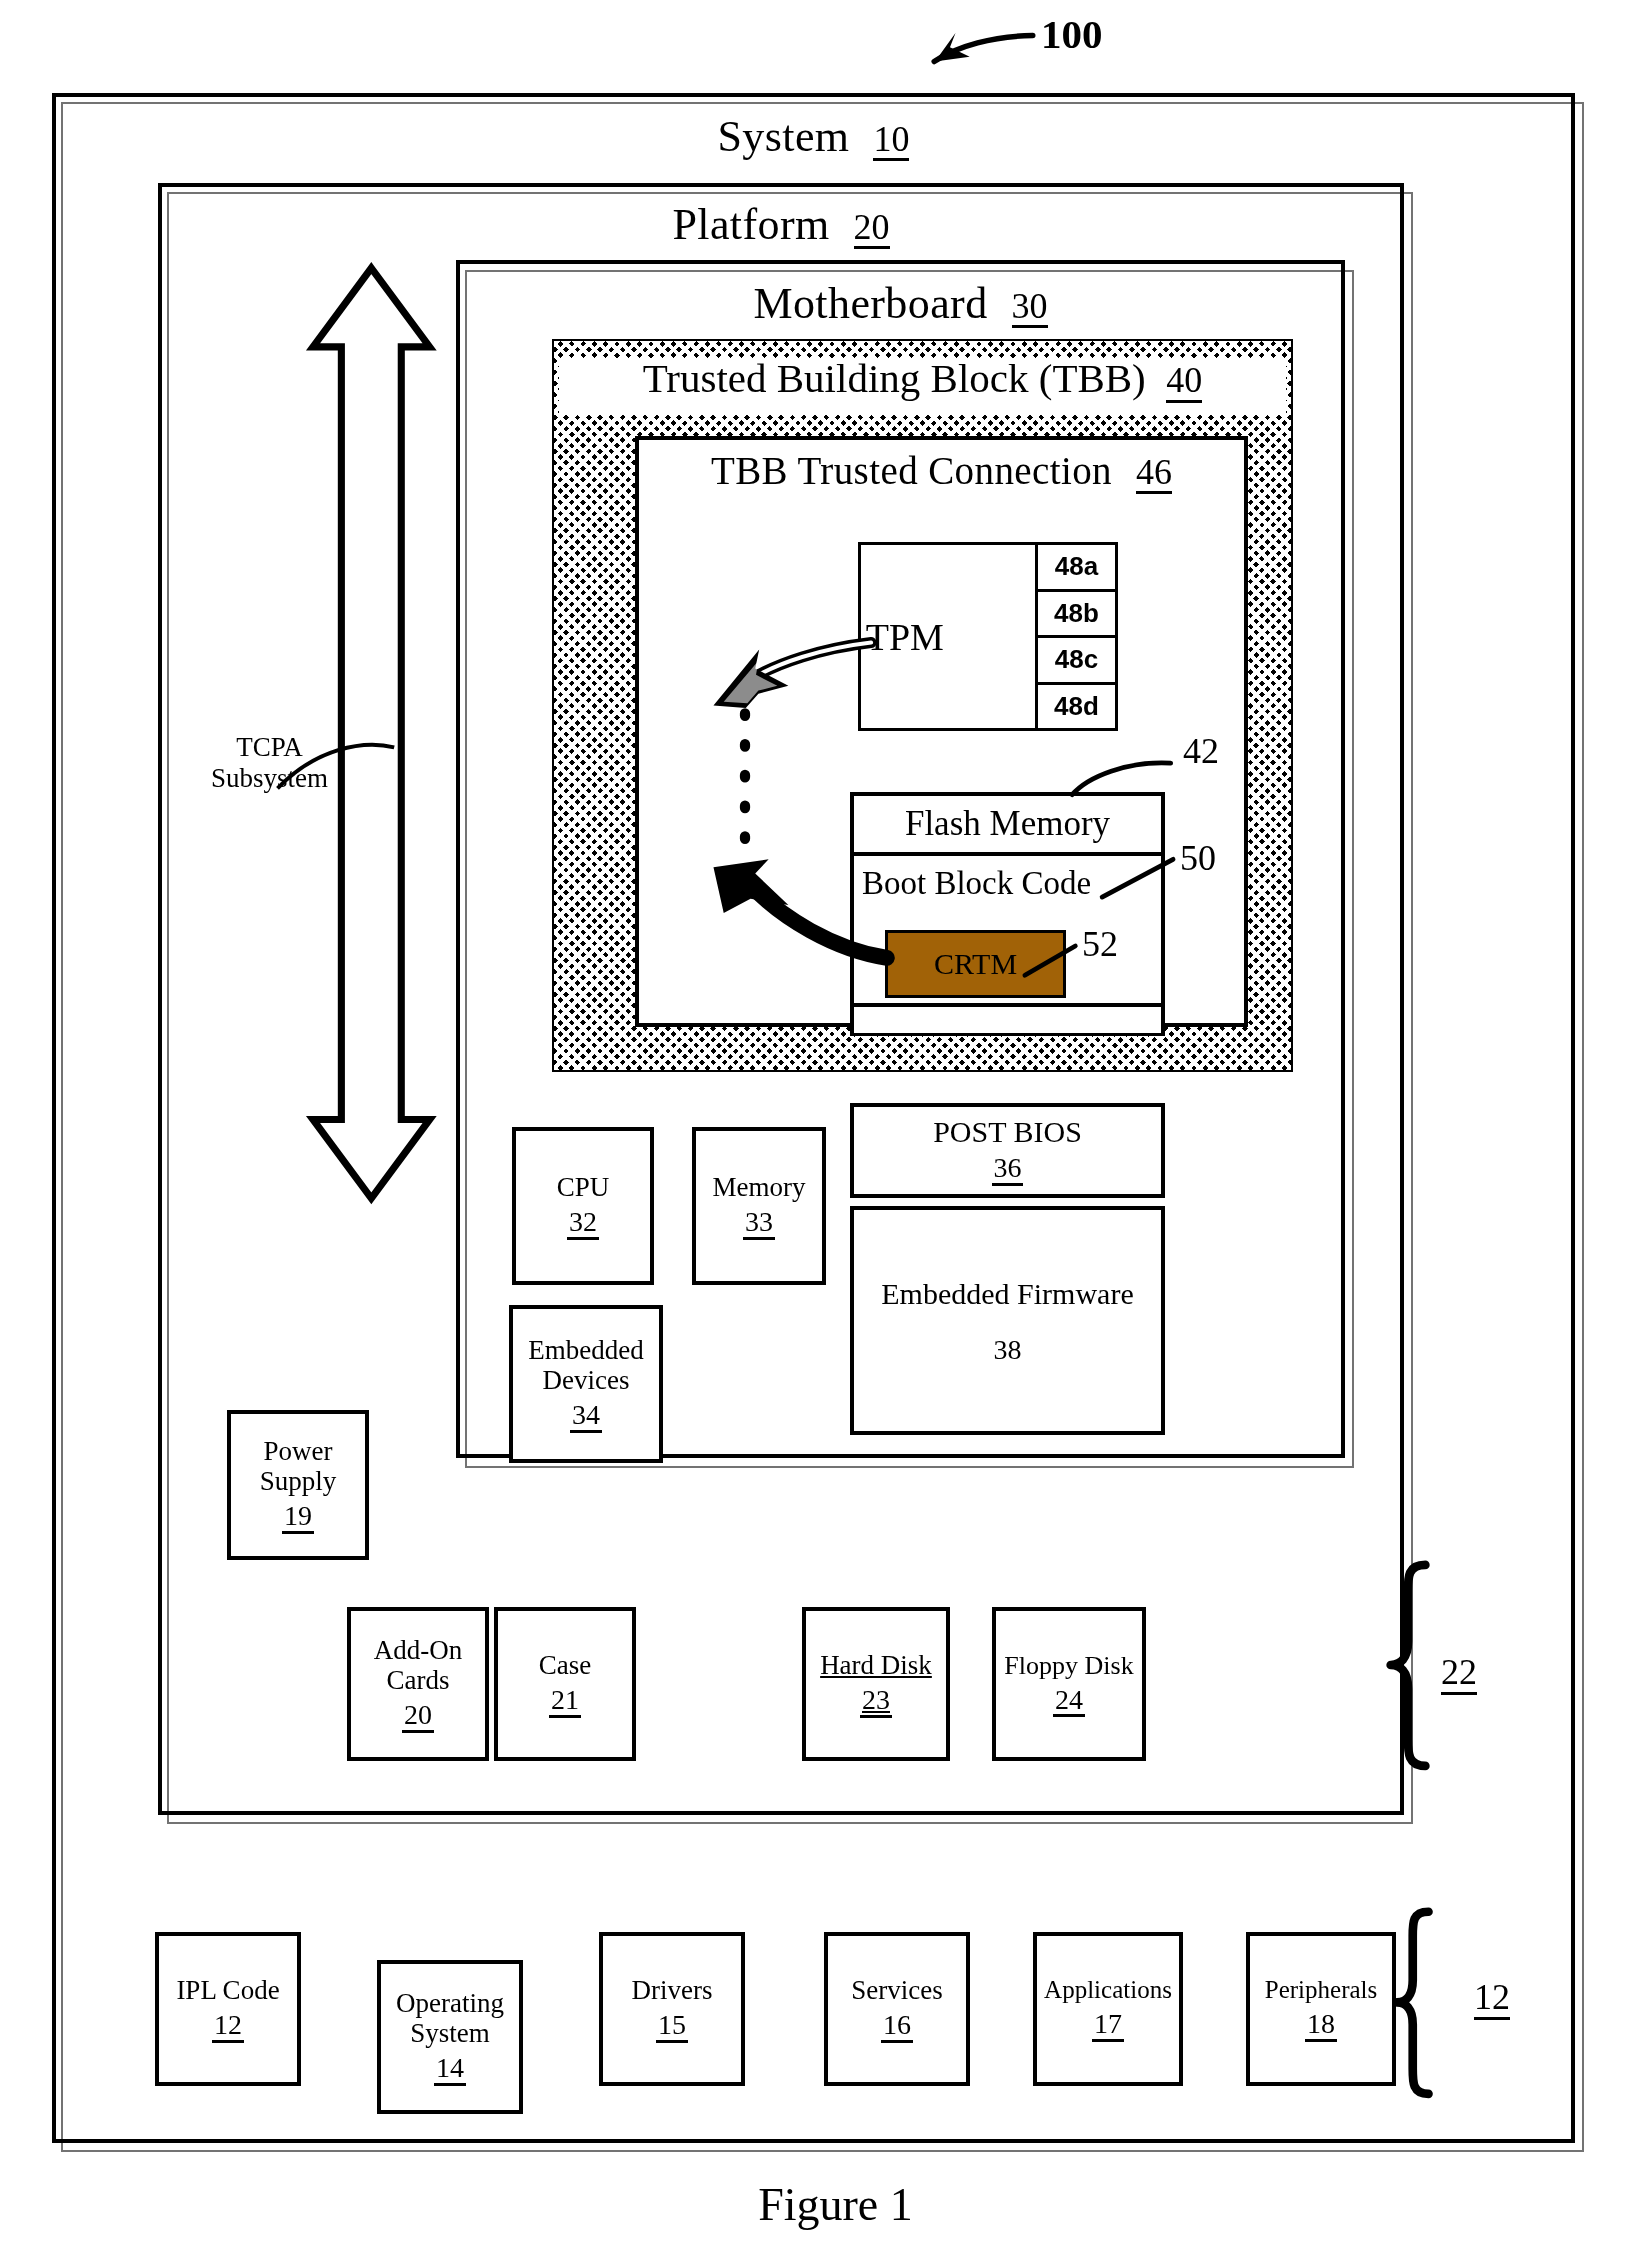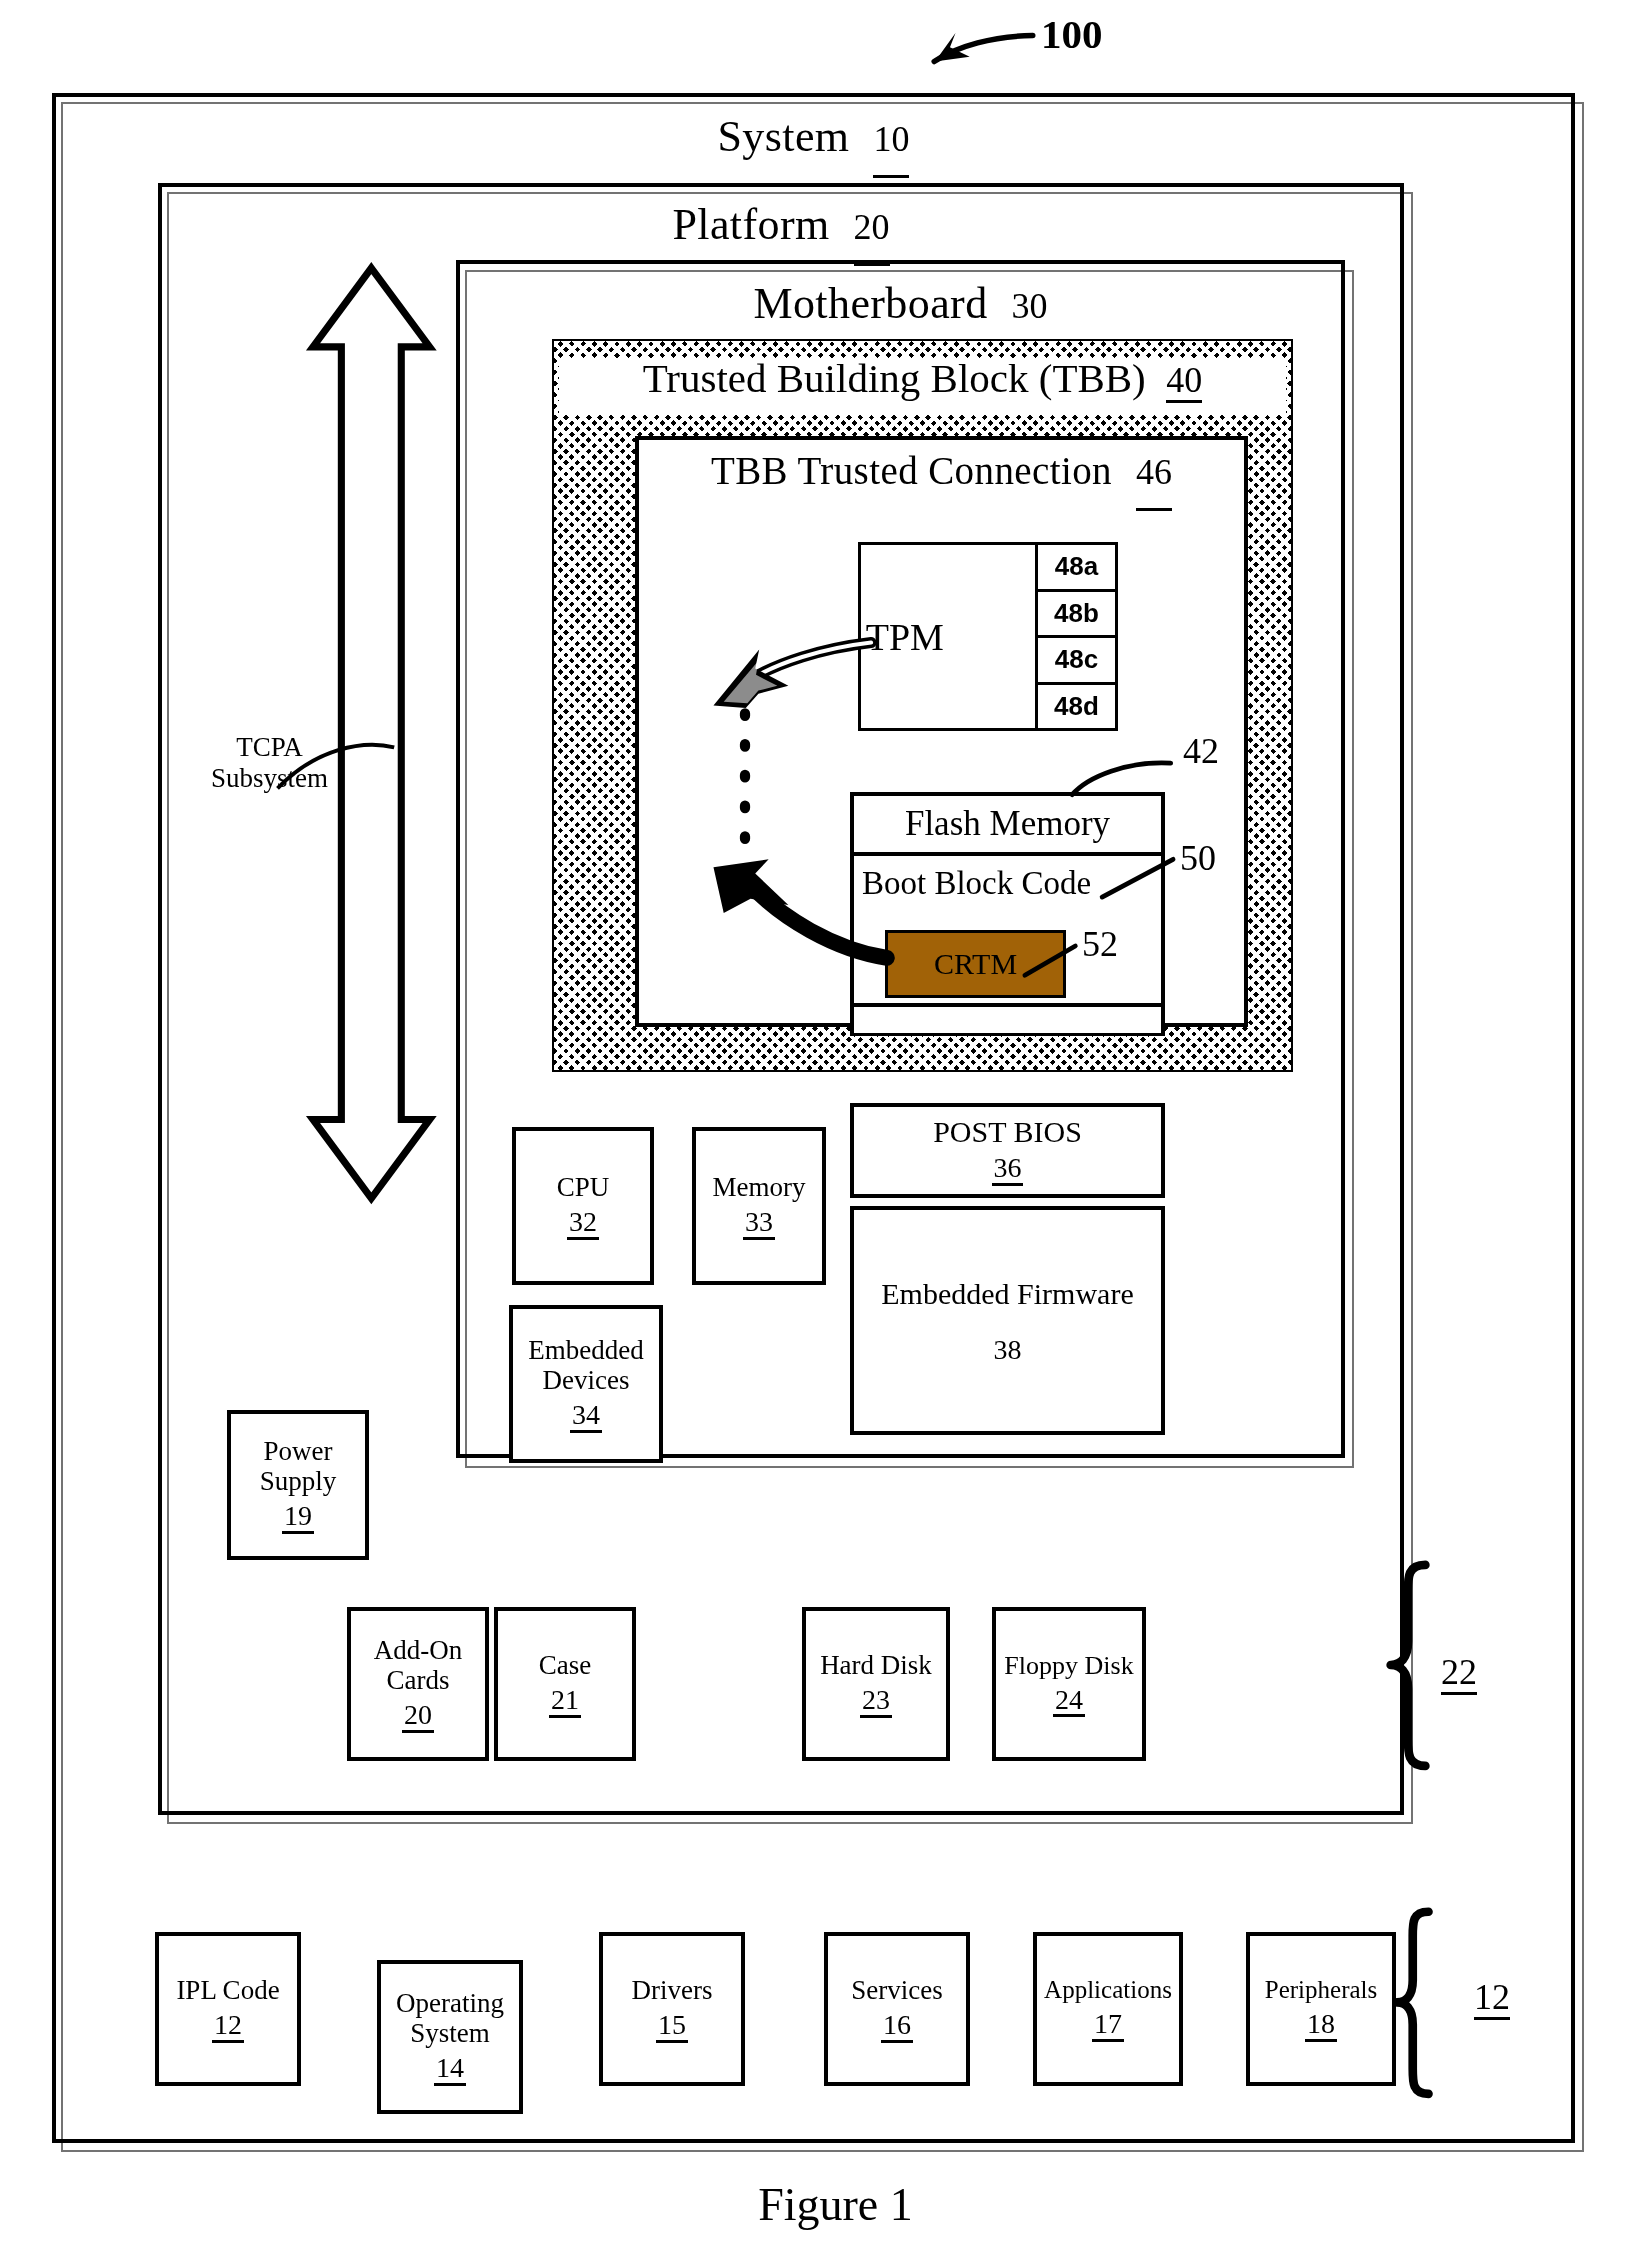--- a/index.html
+++ b/index.html
@@ -44,21 +44,21 @@
     align-items: baseline;
     justify-content: center;
     white-space: nowrap;
     line-height: 1;
   }
   .head .htxt { font-size: 44px; letter-spacing: 0.4px; }
   .head .hnum {
     font-size: 36px;
     margin-left: 24px;
     border-bottom: 3.2px solid #000;
-    padding-bottom: 18px;
+    padding-bottom: 1px;
     line-height: 1;
   }
 
   
   .box {
     position: absolute;
     box-sizing: border-box;
     border: 4px solid #000;
     background: #fff;
     display: flex;
@@ -273,21 +273,21 @@
   <span class="lbl">Add-On</span>
   <span class="lbl">Cards</span>
   <span class="num">20</span>
 </div>
 
 <div class="box" style="left:494px; top:1607px; width:142px; height:154px;">
   <span class="lbl">Case</span>
   <span class="num">21</span>
 </div>
 
-<div class="box" style="left:802px; top:1607px; width:148px; height:154px;">
+<div class="box" style="left:802px; top:1607px; width:148px; height:154px;text-decoration:underline;">
   <span class="lbl">Hard Disk</span>
   <span class="num">23</span>
 </div>
 
 <div class="box" style="left:992px; top:1607px; width:154px; height:154px;">
   <span class="lbl" style="font-size:26px;">Floppy Disk</span>
   <span class="num">24</span>
 </div>
 
 <div class="box" style="left:155px; top:1932px; width:146px; height:154px;">

